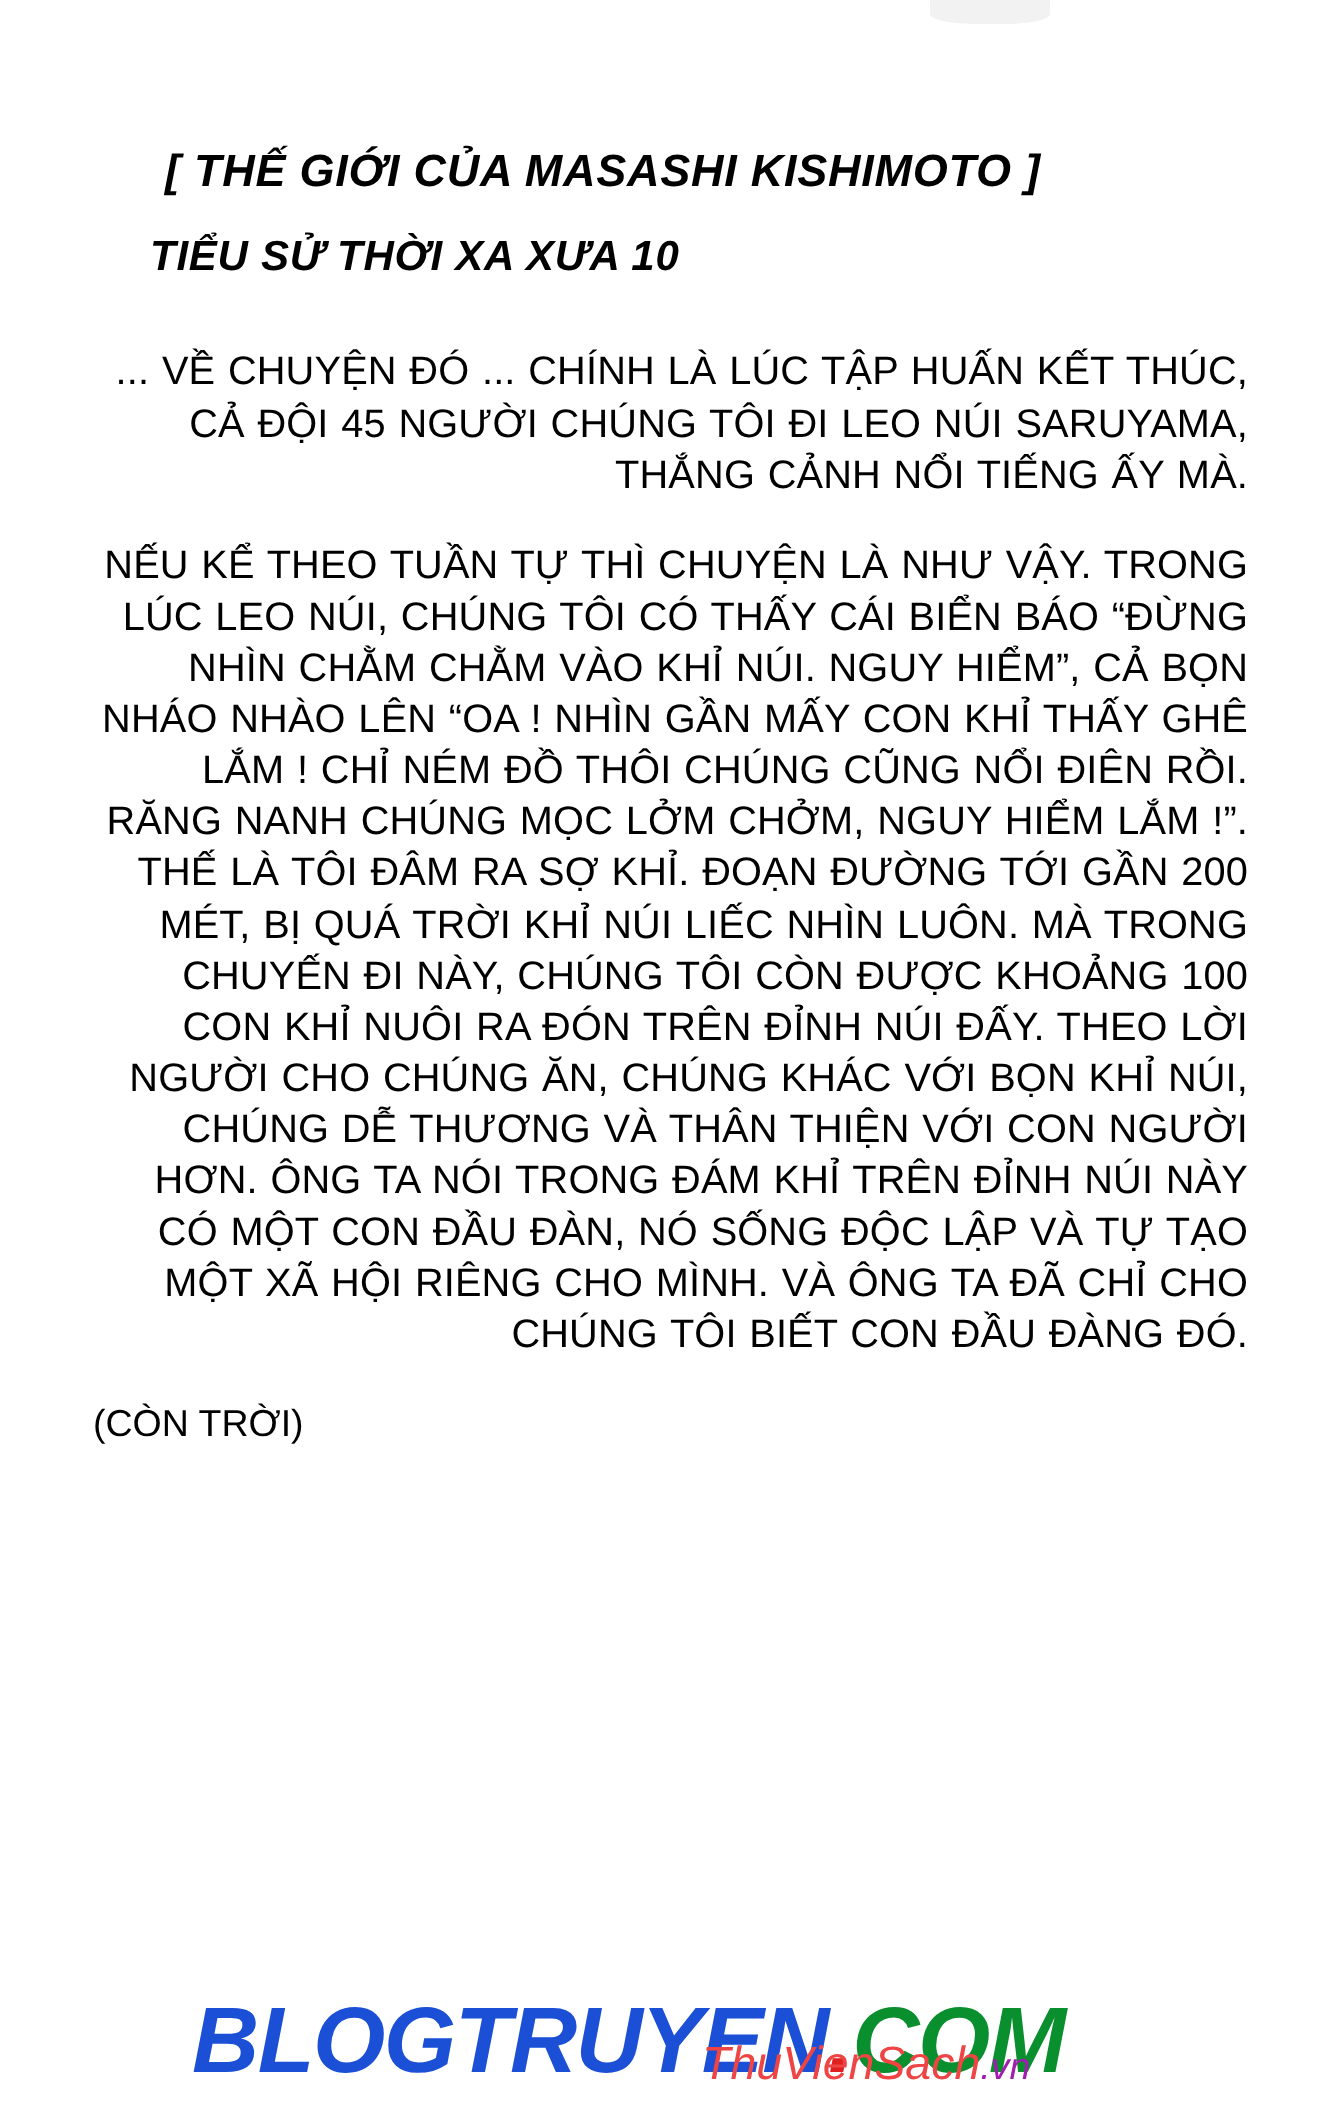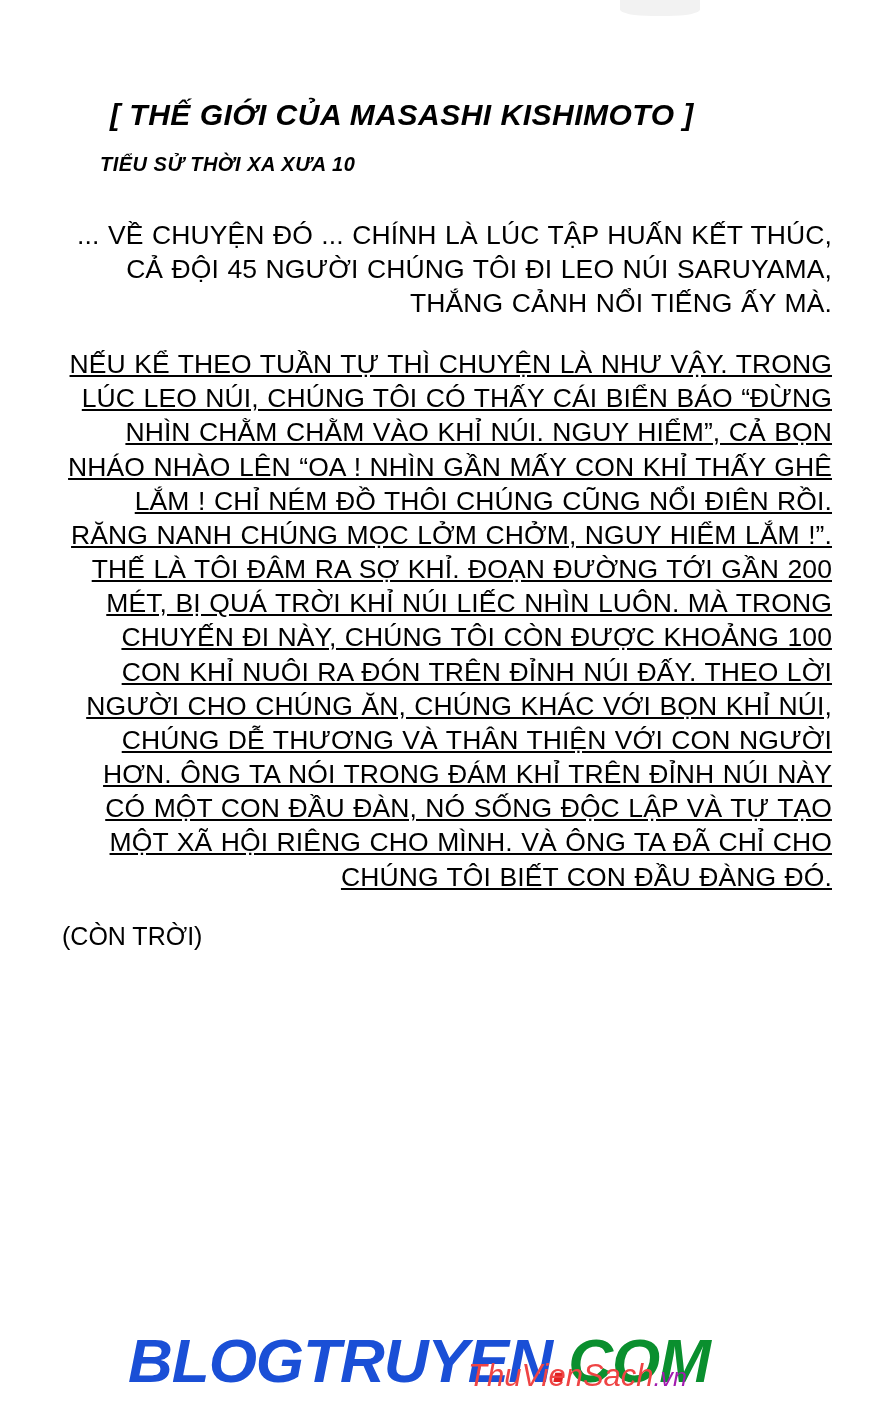--- a/index.html
+++ b/index.html
@@ -49,21 +49,21 @@
     font-size: 30px;
     font-weight: bold;
     font-style: italic;
     letter-spacing: 0.5px;
     padding-left: 48px;
     line-height: 1.5;
     white-space: nowrap;
   }
 
   .title-sub {
-    font-size: 20px;
+    font-size: 28px;
     font-weight: bold;
     font-style: italic;
     letter-spacing: 0.5px;
     padding-left: 38px;
     line-height: 1.55;
     margin-top: 12px;
     white-space: nowrap;
   }
 
   .body-block {
@@ -73,21 +73,20 @@
   .para {
     font-size: 26.5px;
     line-height: 1.29;
     letter-spacing: 0.1px;
     text-align: right;
     word-spacing: 1px;
   }
 
   .para + .para {
     margin-top: 17px;
-    text-decoration: underline;
   }
 
   .shout {
     font-size: 30px;
     font-weight: bold;
     font-style: italic;
     letter-spacing: 0.3px;
     line-height: 1.3;
     margin-top: 4px;
     white-space: nowrap;

